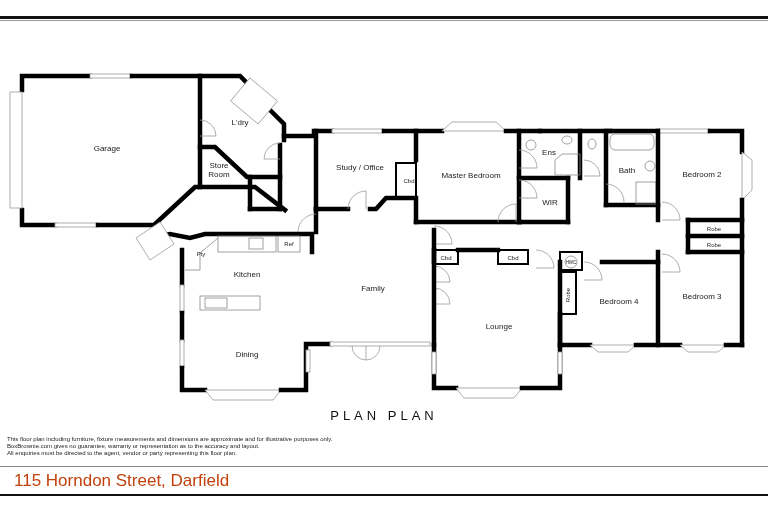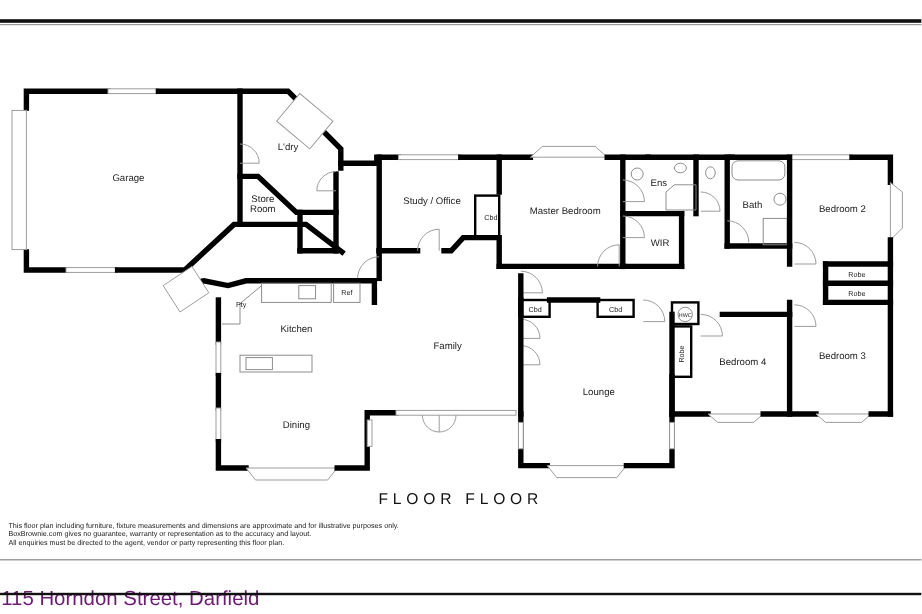--- a/index.html
+++ b/index.html
@@ -9,21 +9,21 @@
   svg.plan { position:absolute; left:0; top:0; }
   .wall { stroke:#000; stroke-width:4.5; fill:none; stroke-linecap:square; }
   .thin { stroke:#888; stroke-width:0.8; fill:none; }
   .win { stroke:#999; stroke-width:0.8; fill:#fff; }
   .door { stroke:#999; stroke-width:0.8; fill:none; }
   .room-label { font-family:"Liberation Sans", sans-serif; font-size:8px; fill:#222; }
   .small-label { font-family:"Liberation Sans", sans-serif; font-size:6px; fill:#222; }
   .title { position:absolute; left:0; width:768px; top:408px; text-align:center; font-size:13px; letter-spacing:4px; color:#111; }
   .disclaimer { position:absolute; left:7px; top:436px; font-size:6px; line-height:7px; color:#222; }
   .sep1 { position:absolute; left:0; top:466px; width:768px; height:1px; background:#888; }
-  .address { position:absolute; left:1px; top:471px; font-size:17px; color:#701a75;margin-top:18px; }
+  .address { position:absolute; left:14px; top:471px; font-size:17px; color:#c2410c; }
   .sep2 { position:absolute; left:0; top:494px; width:768px; height:2px; background:#111; }
 </style>
 </head>
 <body>
 
 <div class="topline"></div>
 <div class="topline2"></div>
 
 <svg class="plan" width="768" height="420" viewBox="0 0 768 420">
 
@@ -186,21 +186,21 @@
   <text class="small-label" x="409" y="183" text-anchor="middle">Cbd</text>
   <text class="small-label" x="289" y="246" text-anchor="middle">Ref</text>
   <text class="small-label" x="446" y="260" text-anchor="middle">Cbd</text>
   <text class="small-label" x="513" y="260" text-anchor="middle">Cbd</text>
   <text class="small-label" x="571" y="264" text-anchor="middle" style="font-size:4.5px">HWC</text>
   <text class="small-label" x="714" y="231" text-anchor="middle">Robe</text>
   <text class="small-label" x="714" y="247" text-anchor="middle">Robe</text>
   <text class="small-label" x="570" y="295" text-anchor="middle" transform="rotate(-90 570 295)">Robe</text>
 </svg>
 
-<div class="title">FLOOR FLOOR</div>
+<div class="title">PLAN PLAN</div>
 <div class="disclaimer">
   <div>This floor plan including furniture, fixture measurements and dimensions are approximate and for illustrative purposes only.</div>
   <div>BoxBrownie.com gives no guarantee, warranty or representation as to the accuracy and layout.</div>
   <div>All enquiries must be directed to the agent, vendor or party representing this floor plan.</div>
 </div>
 <div class="sep1"></div>
 <div class="address">115 Horndon Street, Darfield</div>
 <div class="sep2"></div>
 
 </body></html>

